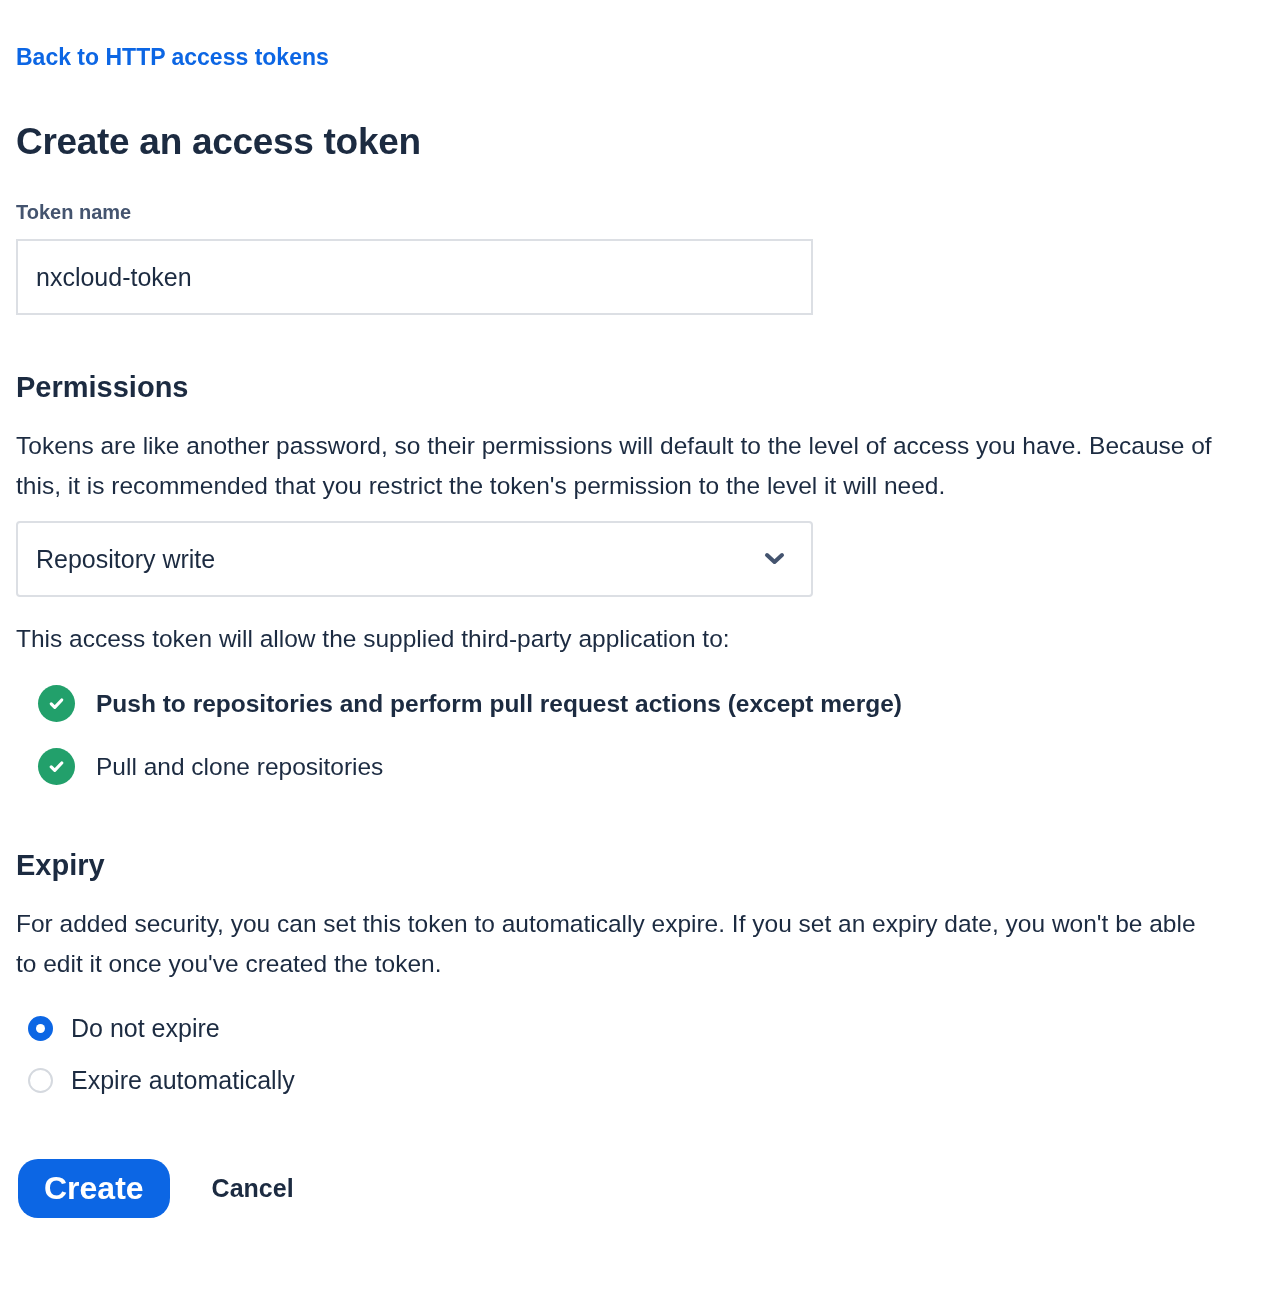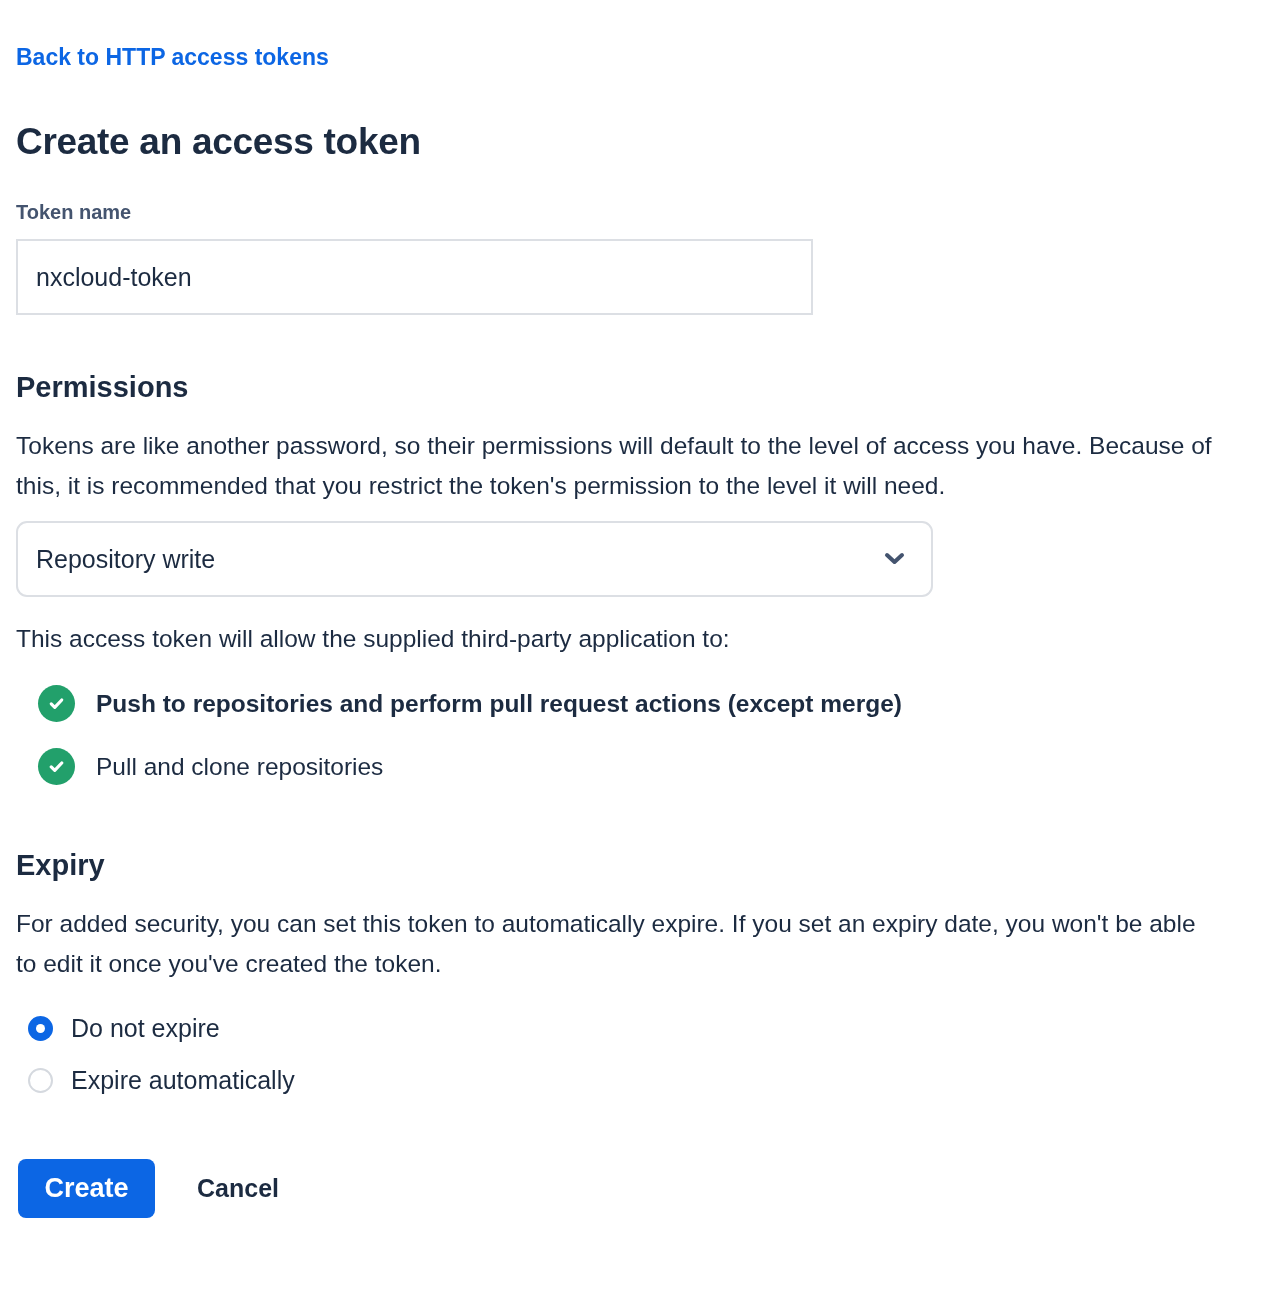--- a/index.html
+++ b/index.html
@@ -68,24 +68,24 @@
   .body-text {
     margin: 22px 0 0 0;
     max-width: 1200px;
     font-size: 24.5px;
     line-height: 40px;
     color: #1C2B41;
   }
   
   .select-box {
     margin-top: 15px;
-    width: 917px;
+    width: 797px;
     height: 76px;
     border: 2px solid #DCDFE4;
-    border-radius: 11px;
+    border-radius: 4px;
     padding: 0 26px 0 18px;
     display: flex;
     align-items: center;
     justify-content: space-between;
     cursor: pointer;
     background: #ffffff;
   }
   .select-value {
     font-size: 25px;
     color: #1C2B41;
@@ -160,25 +160,25 @@
     margin-top: 64px;
     display: flex;
     align-items: center;
   }
   .btn-primary {
     margin-left: 2px;
     min-width: 137px;
     height: 59px;
     padding: 1px 26px;
     border: none;
-    border-radius: 8px;
+    border-radius: 20px;
     background: #0C66E4;
     color: #ffffff;
     font-family: "Liberation Sans", sans-serif;
-    font-size: 27px;
+    font-size: 32px;
     font-weight: 700;
     cursor: pointer;
   }
   .btn-subtle {
     margin-left: 42px;
     height: 59px;
     padding: 0;
     border: none;
     background: transparent;
     color: #1C2B41;

